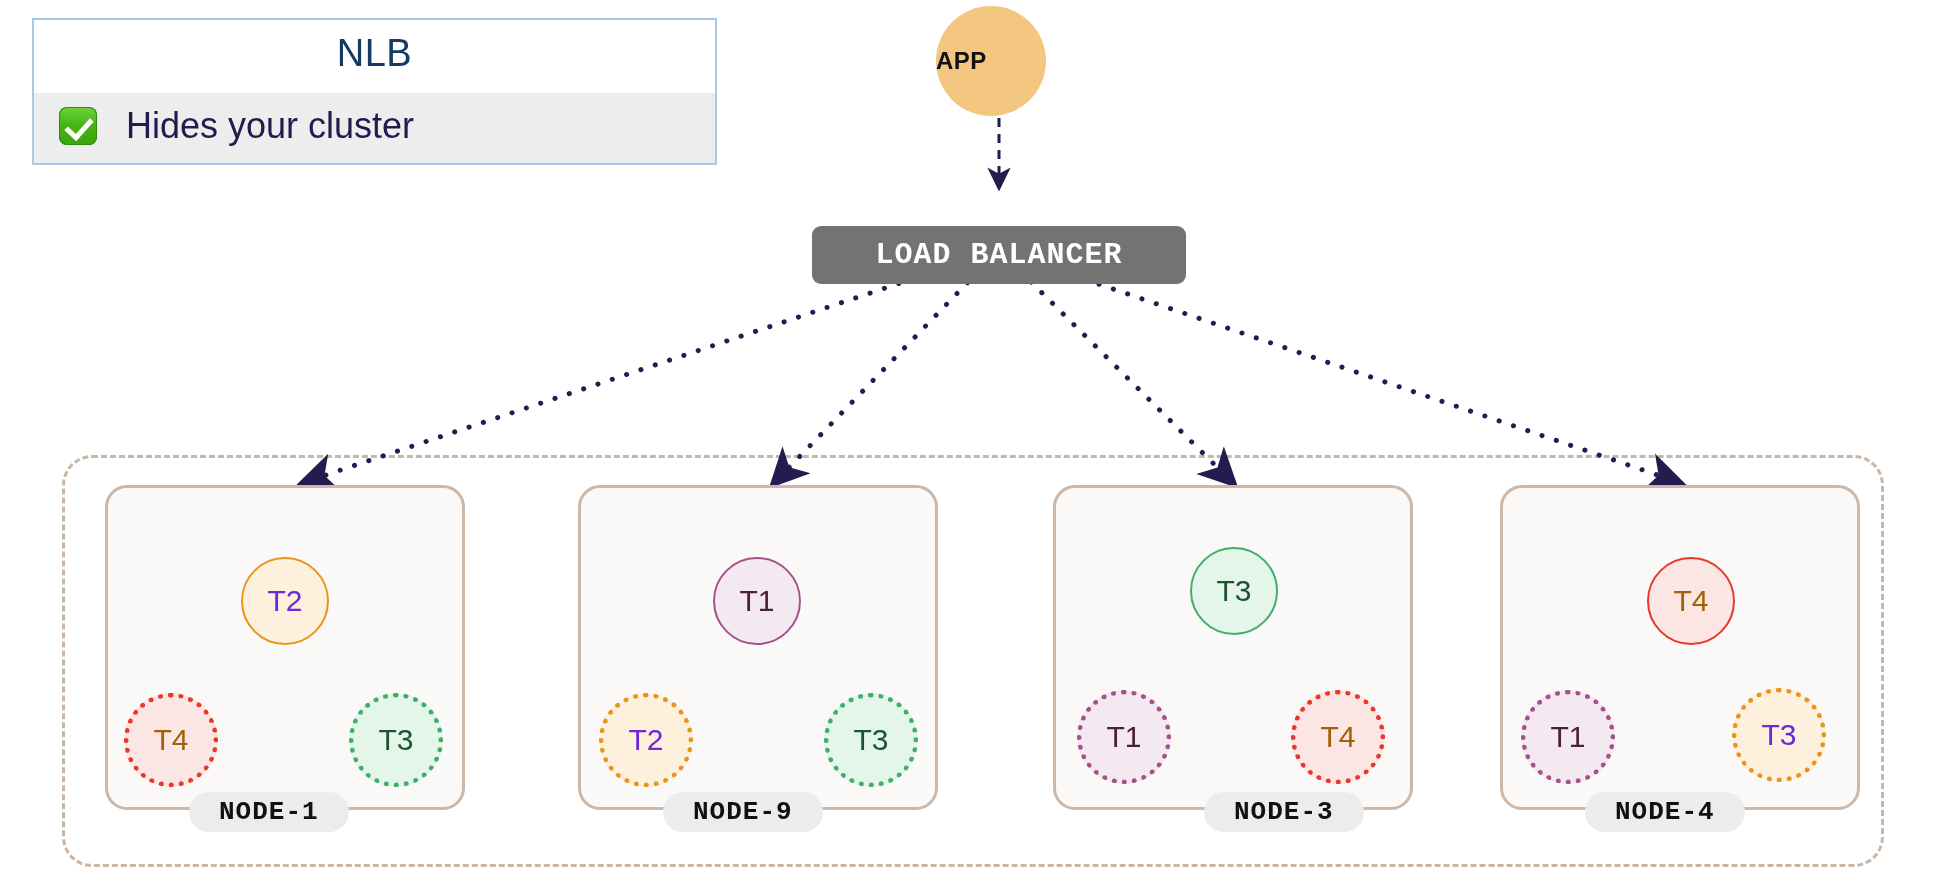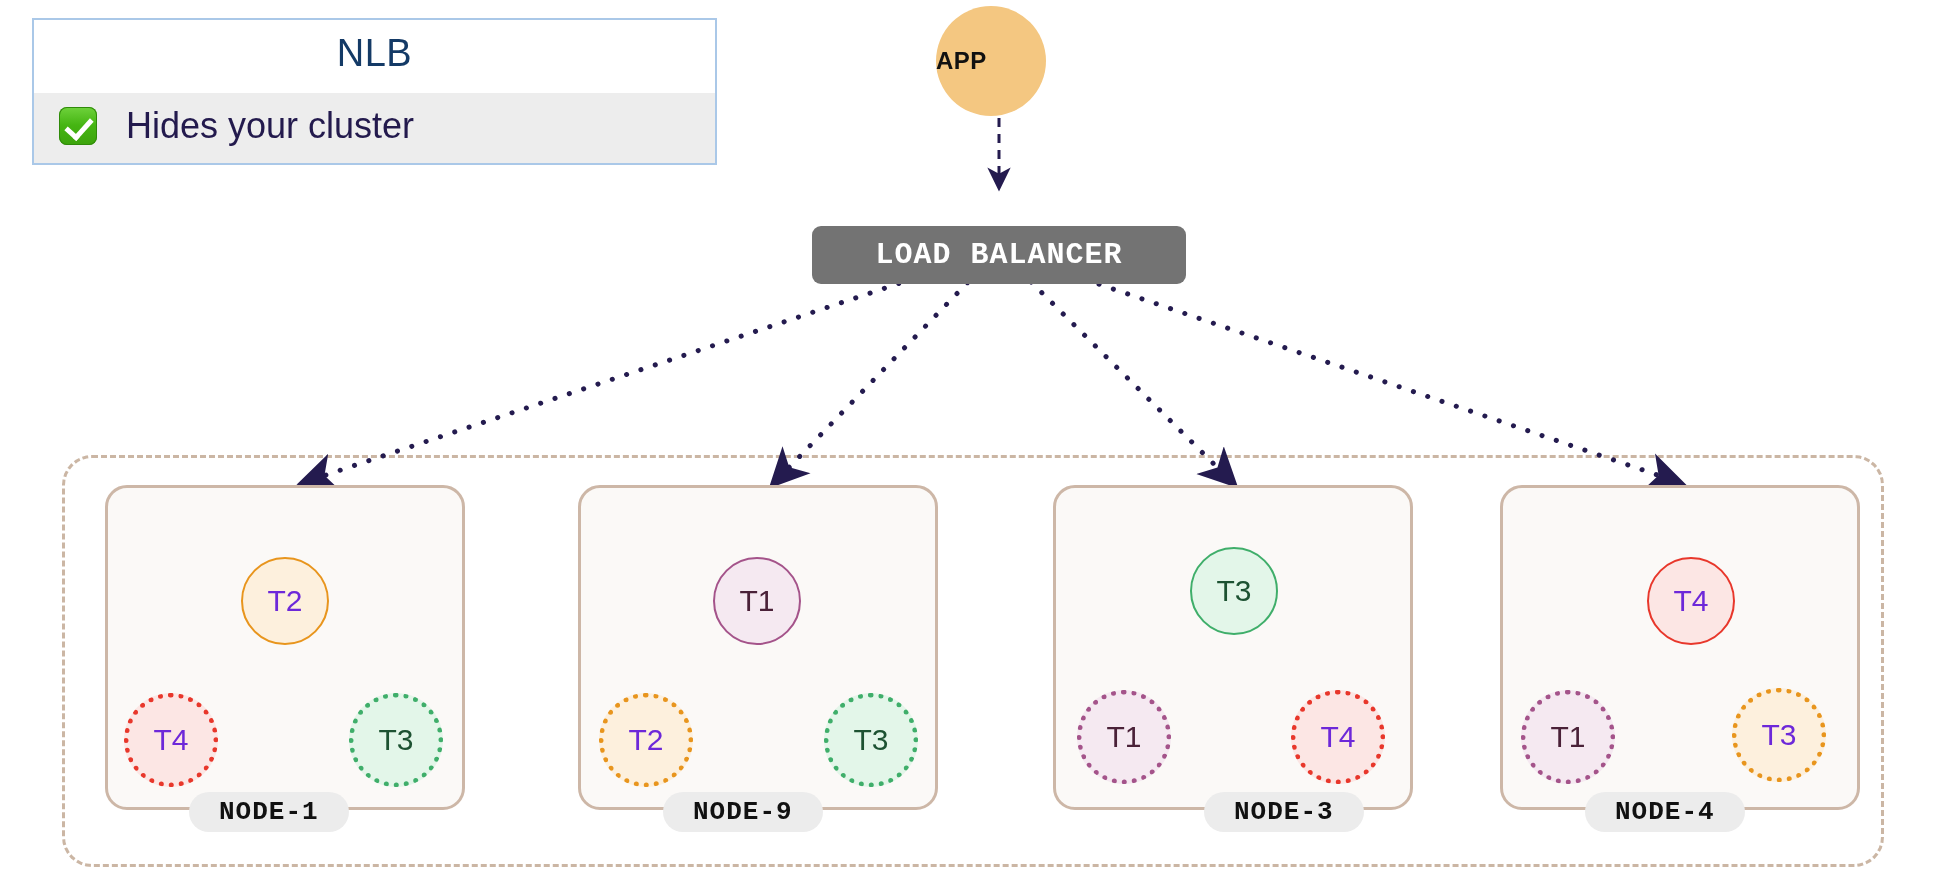--- a/index.html
+++ b/index.html
@@ -228,21 +228,21 @@
   }
 
   
   .c-orange { background:#fdf0dd; border-color:#e8951d; }
   .c-orange .lbl { color:#6d28d9; }
   .c-purple { background:#f5e9f1; border-color:#a4538a; }
   .c-purple .lbl { color:#4a2138; }
   .c-green  { background:#e3f6e9; border-color:#3fae6a; }
   .c-green  .lbl { color:#1d5232; }
   .c-red    { background:#fce6e4; border-color:#e8372b; }
-  .c-red    .lbl { color:#6d28d9; }
+  .c-red    .lbl { color:#a16207; }
 </style>
 </head>
 <body>
 
 <svg id="wire-layer" viewBox="0 0 1941 875">
   <defs>
     <marker id="ah" markerWidth="9" markerHeight="9" refX="6.2" refY="4.5" orient="auto">
       <path d="M0,0.6 L8,4.5 L0,8.4 L2.1,4.5 Z" fill="#241b4f"></path>
     </marker>
   </defs>

